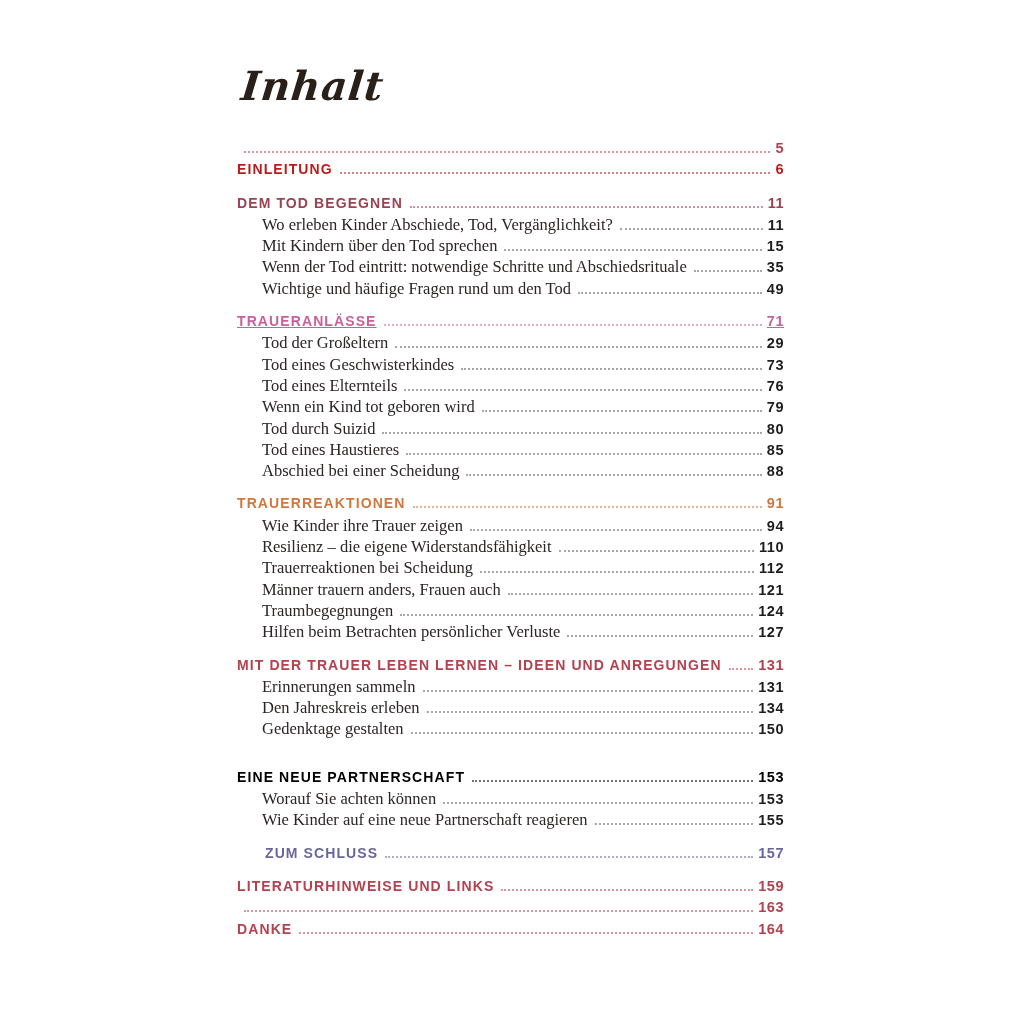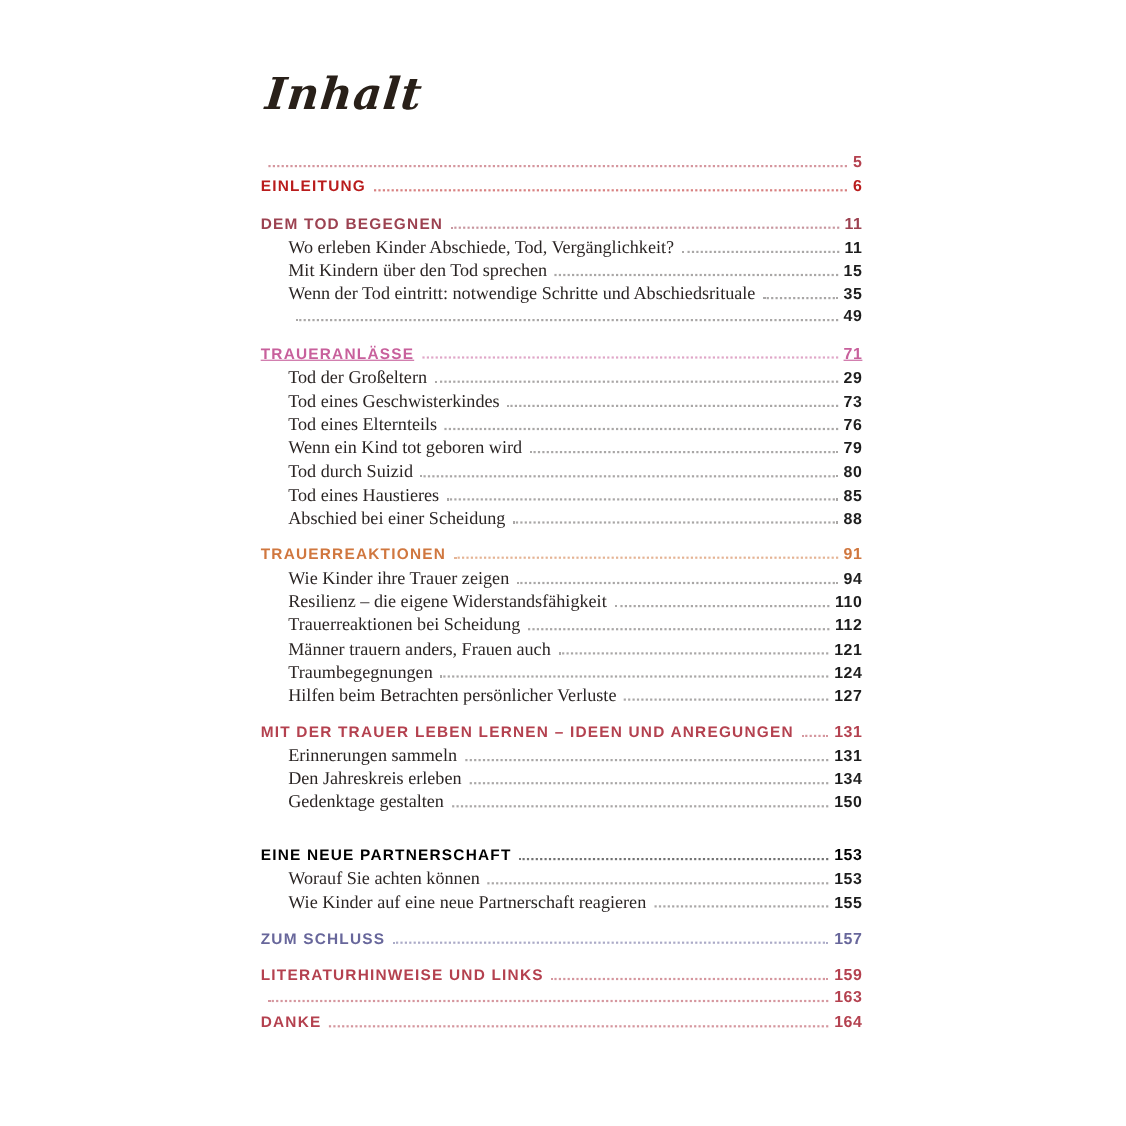--- a/index.html
+++ b/index.html
@@ -104,20 +104,21 @@
             <span class="label">Mit Kindern über den Tod sprechen</span>
             <span class="leader"></span>
             <span class="page-num">15</span>
           </div>
           <div class="row sub">
             <span class="label">Wenn der Tod eintritt: notwendige Schritte und Abschiedsrituale</span>
             <span class="leader"></span>
             <span class="page-num">35</span>
           </div>
           <div class="row sub">
+            <span class="label">Wichtige und häufige Fragen rund um den Tod</span>
             <span class="leader"></span>
             <span class="page-num">49</span>
           </div>
         </div>
         <div class="group">
           <div class="row heading" style="color: rgb(200, 96, 156); text-decoration: underline;">
             <span class="label">TRAUERANLÄSSE</span>
             <span class="leader"></span>
             <span class="page-num">71</span>
           </div>
@@ -227,21 +228,21 @@
             <span class="leader"></span>
             <span class="page-num">153</span>
           </div>
           <div class="row sub">
             <span class="label">Wie Kinder auf eine neue Partnerschaft reagieren</span>
             <span class="leader"></span>
             <span class="page-num">155</span>
           </div>
         </div>
         <div class="group">
-          <div class="row heading" style="color: rgb(104, 103, 155);">
+          <div class="row heading" style="color: rgb(104, 103, 155); margin-left: 28px;">
             <span class="label">ZUM SCHLUSS</span>
             <span class="leader"></span>
             <span class="page-num">157</span>
           </div>
         </div>
         <div class="group">
           <div class="row heading" style="color: rgb(180, 65, 79);">
             <span class="label">LITERATURHINWEISE UND LINKS</span>
             <span class="leader"></span>
             <span class="page-num">159</span>

